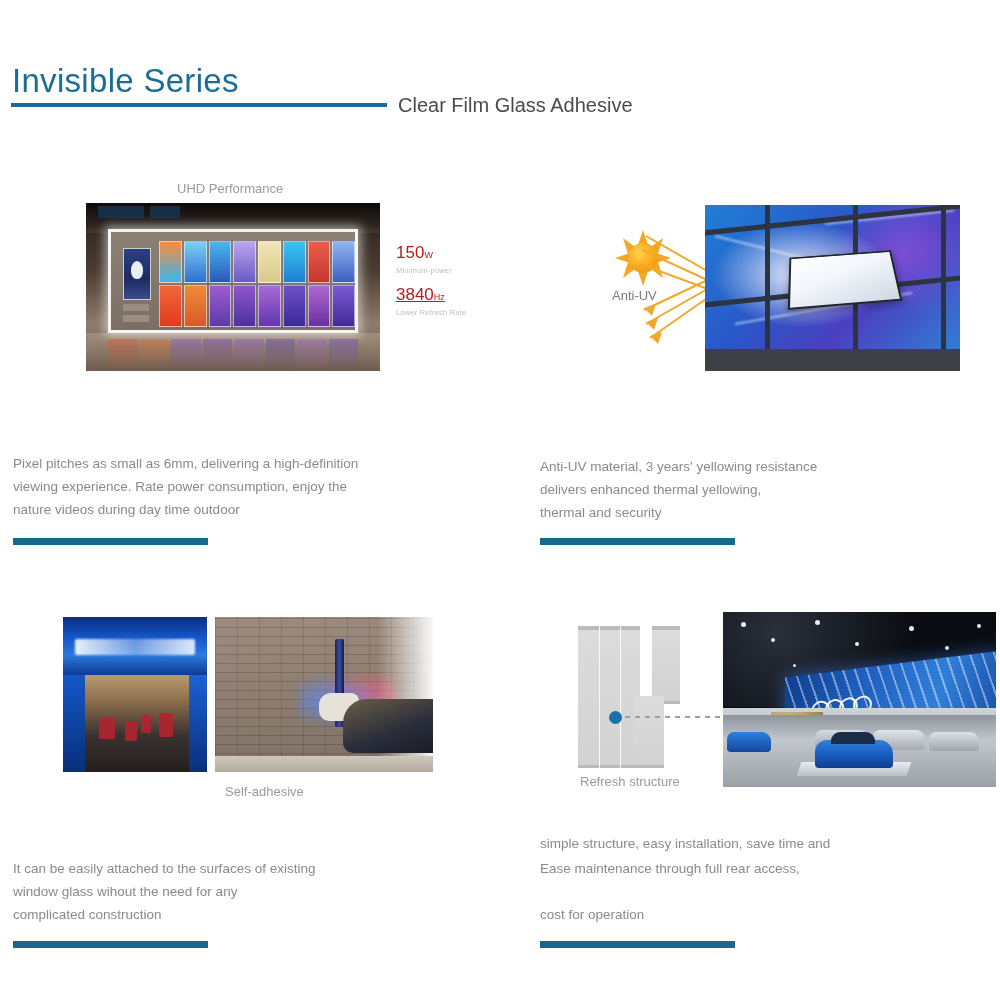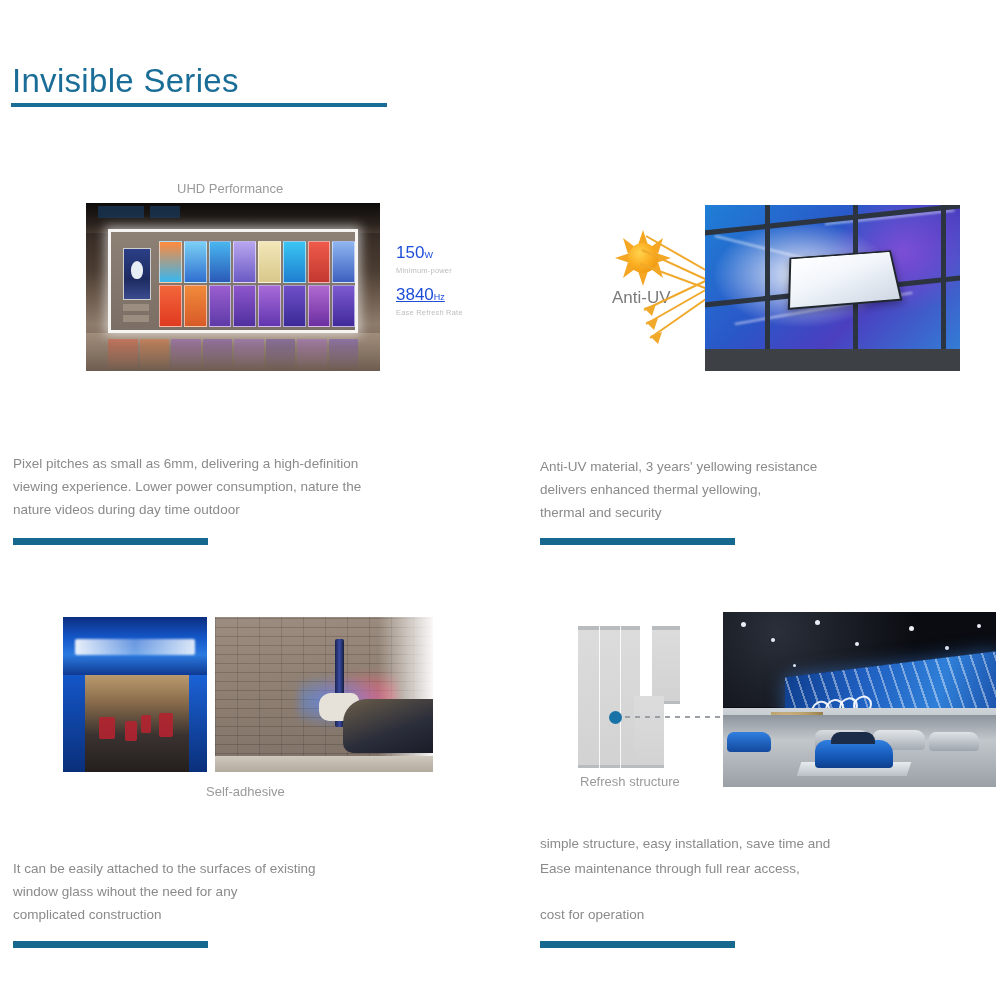--- a/index.html
+++ b/index.html
@@ -112,27 +112,27 @@
     opacity:.45; filter: blur(0.6px);
   }
   .rtile { border-radius:1px; }
   .floor-gloss{
     position:absolute; left:0; top:130px; width:100%; height:38px;
     background: linear-gradient(180deg, rgba(180,160,140,.55), rgba(120,100,85,.2));
   }
 
   
   #spec-group { position:absolute; left:396px; top:243px; width:110px; }
-  .spec-num { font-size: 17px; color:#1d4ed8; line-height:19px; }
+  .spec-num { font-size: 17px; color:#b91c1c; line-height:19px; }
   .spec-num .unit { font-size: 9px; }
   .spec-lbl { font-size: 7.5px; color:#bdbdbd; line-height:12px; letter-spacing:.2px; }
 
   
   #sun-wrap { position:absolute; left:604px; top:228px; width:78px; height:72px; }
-  #anti-uv-label { position:absolute; left:612px; top:288px; font-size:17px; color:#7b7b7b; }
+  #anti-uv-label { position:absolute; left:612px; top:288px; font-size:13px; color:#7b7b7b; }
   #uv-rays { position:absolute; left:640px; top:232px; width:90px; height:130px; }
   #glass-photo {
     position:absolute; left:705px; top:205px; width:255px; height:166px;
     overflow:hidden; background:#1f4ea8;
   }
   .glass-sky {
     position:absolute; inset:0;
     background:
       radial-gradient(ellipse 60% 55% at 38% 42%, rgba(255,255,255,.92) 0%, rgba(255,255,255,0) 58%),
       radial-gradient(ellipse 45% 60% at 78% 28%, #7b4fd6 0%, rgba(123,79,214,0) 62%),
@@ -285,20 +285,21 @@
     background: linear-gradient(180deg,#e8ecef,#b9c0c6);
     transform: skewX(-18deg);
   }
 </style>
 </head>
 <body>
 
 <div id="header">
   <div id="page-title">Invisible Series</div>
   <div id="title-rule"></div>
+  <div id="subtitle">Clear Film Glass Adhesive</div>
 </div>
 
 <div class="caption" style="left:177px; top:181px;">UHD Performance</div>
 
 <div id="led-wall-photo">
   <div class="mall-bg"></div>
   <div class="mall-ceiling">
     <div class="ceil-panel" style="left:12px; width:46px;"></div>
     <div class="ceil-panel" style="left:64px; width:30px;"></div>
   </div>
@@ -341,25 +342,25 @@
 </div>
 
 <div id="spec-group">
   <div class="spec-num">
     <span>150</span><span class="unit">W</span>
   </div>
   <div class="spec-lbl">Minimum-power</div>
   <div class="spec-num" style="margin-top:8px;text-decoration:underline;">
     <span>3840</span><span class="unit">Hz</span>
   </div>
-  <div class="spec-lbl">Ease Refresh Rate</div>
+  <div class="spec-lbl">Lower Refresh Rate</div>
 </div>
 
 <div class="para" style="left:13px; top:452px;">Pixel pitches as small as 6mm, delivering a high-definition</div>
-<div class="para" style="left:13px; top:475px;">viewing experience. Lower power consumption, nature the</div>
+<div class="para" style="left:13px; top:475px;">viewing experience. Rate power consumption, enjoy the</div>
 <div class="para" style="left:13px; top:498px;">nature videos during day time outdoor</div>
 <div class="accent-bar" style="left:13px; top:538px; width:195px;"></div>
 
 <div id="sun-wrap">
   <svg width="78" height="72" viewBox="0 0 78 72">
     <defs>
       <radialGradient id="sunBody" cx="38%" cy="34%" r="70%">
         <stop offset="0%" stop-color="#ffd34d"></stop>
         <stop offset="55%" stop-color="#fbb024"></stop>
         <stop offset="100%" stop-color="#f09a12"></stop>
@@ -433,21 +434,21 @@
 <div id="install-photo">
   <div class="brick"></div>
   <div class="brick-glow"></div>
   <div class="blown-right"></div>
   <div class="squeegee"></div>
   <div class="glove"></div>
   <div class="arm"></div>
   <div class="ground-strip"></div>
 </div>
 
-<div class="caption" style="left:206px; top:784px;">Self-adhesive</div>
+<div class="caption" style="left:225px; top:784px;">Self-adhesive</div>
 
 <div class="para" style="left:13px; top:857px;">It can be easily attached to the surfaces of existing</div>
 <div class="para" style="left:13px; top:880px;">window glass wihout the need for any</div>
 <div class="para" style="left:13px; top:903px;">complicated construction</div>
 <div class="accent-bar" style="left:13px; top:941px; width:195px;"></div>
 
 <div id="structure-diagram">
   <div class="panel-box" style="left:0; top:6px; width:62px; height:142px;">
     <div class="panel-cap"></div>
       <div class="panel-foot"></div>

